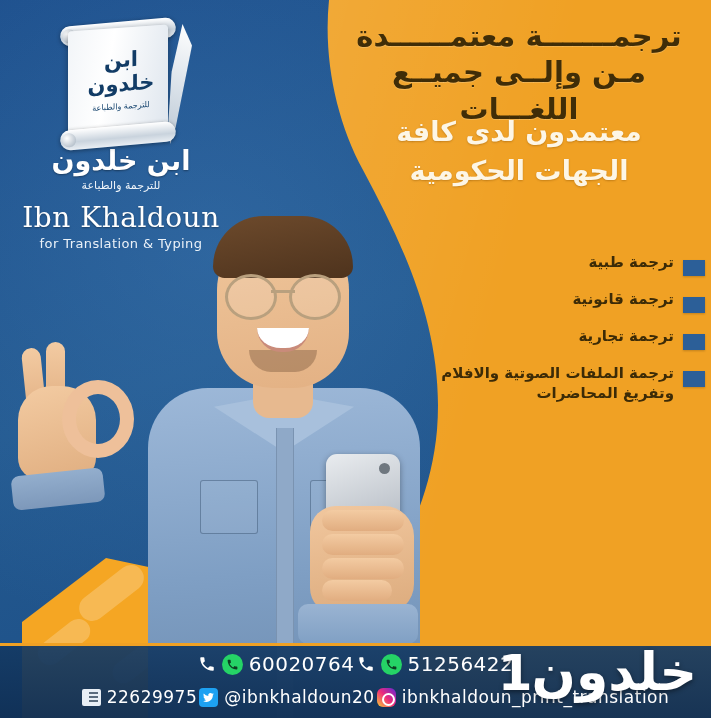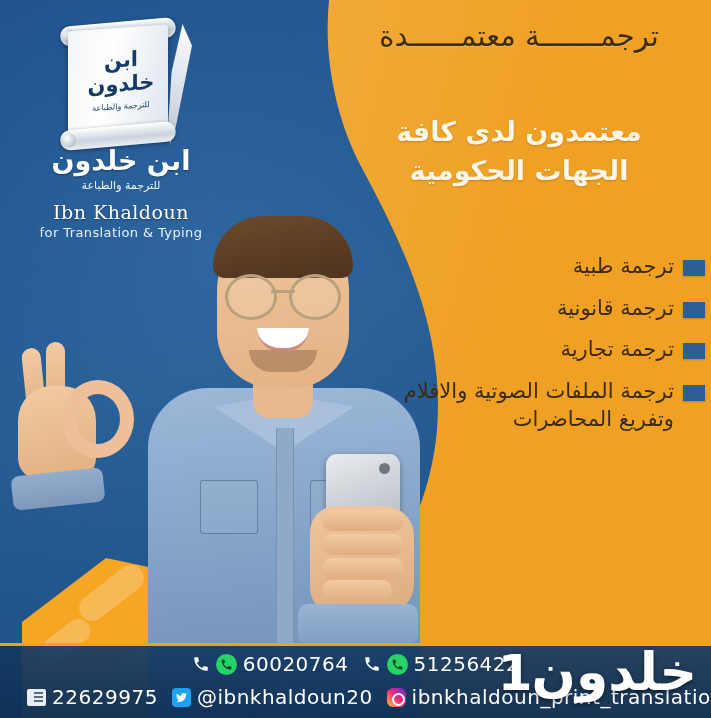--- a/index.html
+++ b/index.html
@@ -89,21 +89,21 @@
   }
 
   .brand-ar{
     font-size:27px;font-weight:bold;color:#ffffff;
     letter-spacing:3px;line-height:1.1;
     text-shadow:0 1px 2px rgba(0,0,0,.35);
   }
   .brand-ar-sub{font-size:11px;color:#f0f5fa;margin-top:3px;letter-spacing:1px;}
   .brand-en{
     margin-top:9px;font-family:"DejaVu Serif","Liberation Serif",serif;
-    font-size:19px;color:#ffffff;letter-spacing:.5px;
+    font-size:28px;color:#ffffff;letter-spacing:.5px;
     text-shadow:0 1px 2px rgba(0,0,0,.35);
   }
   .brand-en-sub{font-size:13px;color:#eaf1f8;margin-top:2px;letter-spacing:.4px;}
 
   
   .person{position:absolute;left:118px;bottom:0;width:330px;height:560px;}
   .torso{
     position:absolute;left:30px;bottom:0;width:272px;height:330px;
     background:linear-gradient(175deg,#9db8d8,#7f9fc4 55%,#6d8cb0);
     border-radius:60px 60px 0 0;
@@ -195,21 +195,21 @@
   .gf3{top:104px;}
   .gf4{top:126px;width:70px;}
   .cuff-phone{
     position:absolute;left:-6px;top:150px;width:120px;height:40px;
     background:linear-gradient(180deg,#9ab4d2,#80a0c4);border-radius:10px;
   }
 
   
   .headline{
     position:absolute;right:12px;top:18px;width:360px;text-align:center;
-    color:#3b2a06;font-weight:normal;line-height:1.25;
+    color:#3b2a06;font-weight:bold;line-height:1.25;
   }
   .headline .l1,.headline .l2{
     font-size:29px;letter-spacing:2px;color:#402d07;
     text-shadow:0 1px 0 rgba(255,255,255,.18);
   }
   .subhead{
     position:absolute;right:12px;top:112px;width:360px;text-align:center;
     color:#fdf6e6;font-weight:bold;font-size:27px;line-height:1.45;
     text-shadow:0 1px 2px rgba(120,70,0,.35);
   }
@@ -221,36 +221,36 @@
   }
   .service{
     display:flex;align-items:flex-start;justify-content:flex-start;
     margin-bottom:14px;
   }
   .bullet{
     flex:0 0 auto;width:22px;height:16px;background:#2c5f98;margin-top:7px;margin-left:9px;
     box-shadow:0 1px 2px rgba(0,0,0,.2);
   }
   .service-text{
-    flex:1 1 auto;color:#3c2b07;font-size:21px;font-weight:normal;line-height:1.32;
+    flex:1 1 auto;color:#3c2b07;font-size:15px;font-weight:bold;line-height:1.32;
     text-align:right;
   }
 
   
   .footer{
     position:absolute;left:0;bottom:0;width:711px;height:72px;
     background:linear-gradient(180deg,rgba(20,58,100,.92),rgba(16,48,86,.97));
     border-top:3px solid #f0a124;
   }
   .f-row{
-    display:flex;align-items:center;justify-content:center;gap:14px;
+    display:flex;align-items:center;justify-content:center;gap:2px;
     color:#ffffff;direction:ltr;
   }
   .f-row.top{height:36px;font-size:20px;}
-  .f-row.bottom{height:30px;font-size:20px;padding-left:40px;}
+  .f-row.bottom{height:30px;font-size:17px;padding-left:40px;}
   .chip{display:flex;align-items:center;gap:6px;}
   .ic{display:inline-flex;align-items:center;justify-content:center;}
   .ic-phone{width:18px;height:18px;color:#ffffff;}
   .ic-wa{
     width:21px;height:21px;border-radius:50%;background:#25d366;
     color:#0d3d22;font-size:13px;font-weight:bold;
   }
   .ic-fax{
     width:19px;height:17px;background:#e8eef5;border-radius:2px;
     position:relative;
@@ -356,20 +356,21 @@
       </div>
     </div>
     <div class="brand-ar">ابن خلدون</div>
     <div class="brand-ar-sub">للترجمة والطباعة</div>
     <div class="brand-en">Ibn Khaldoun</div>
     <div class="brand-en-sub">for Translation &amp; Typing</div>
   </div>
 
   <div class="headline">
     <div class="l1">ترجمـــــــة معتمــــــدة</div>
+    <div class="l2">مـن وإلــى جميــع اللغـــات</div>
   </div>
 
   <div class="subhead">
     <div>معتمدون لدى كافة</div>
     <div>الجهات الحكومية</div>
   </div>
 
   <div class="services">
     <div class="service">
       <div class="bullet"></div>

